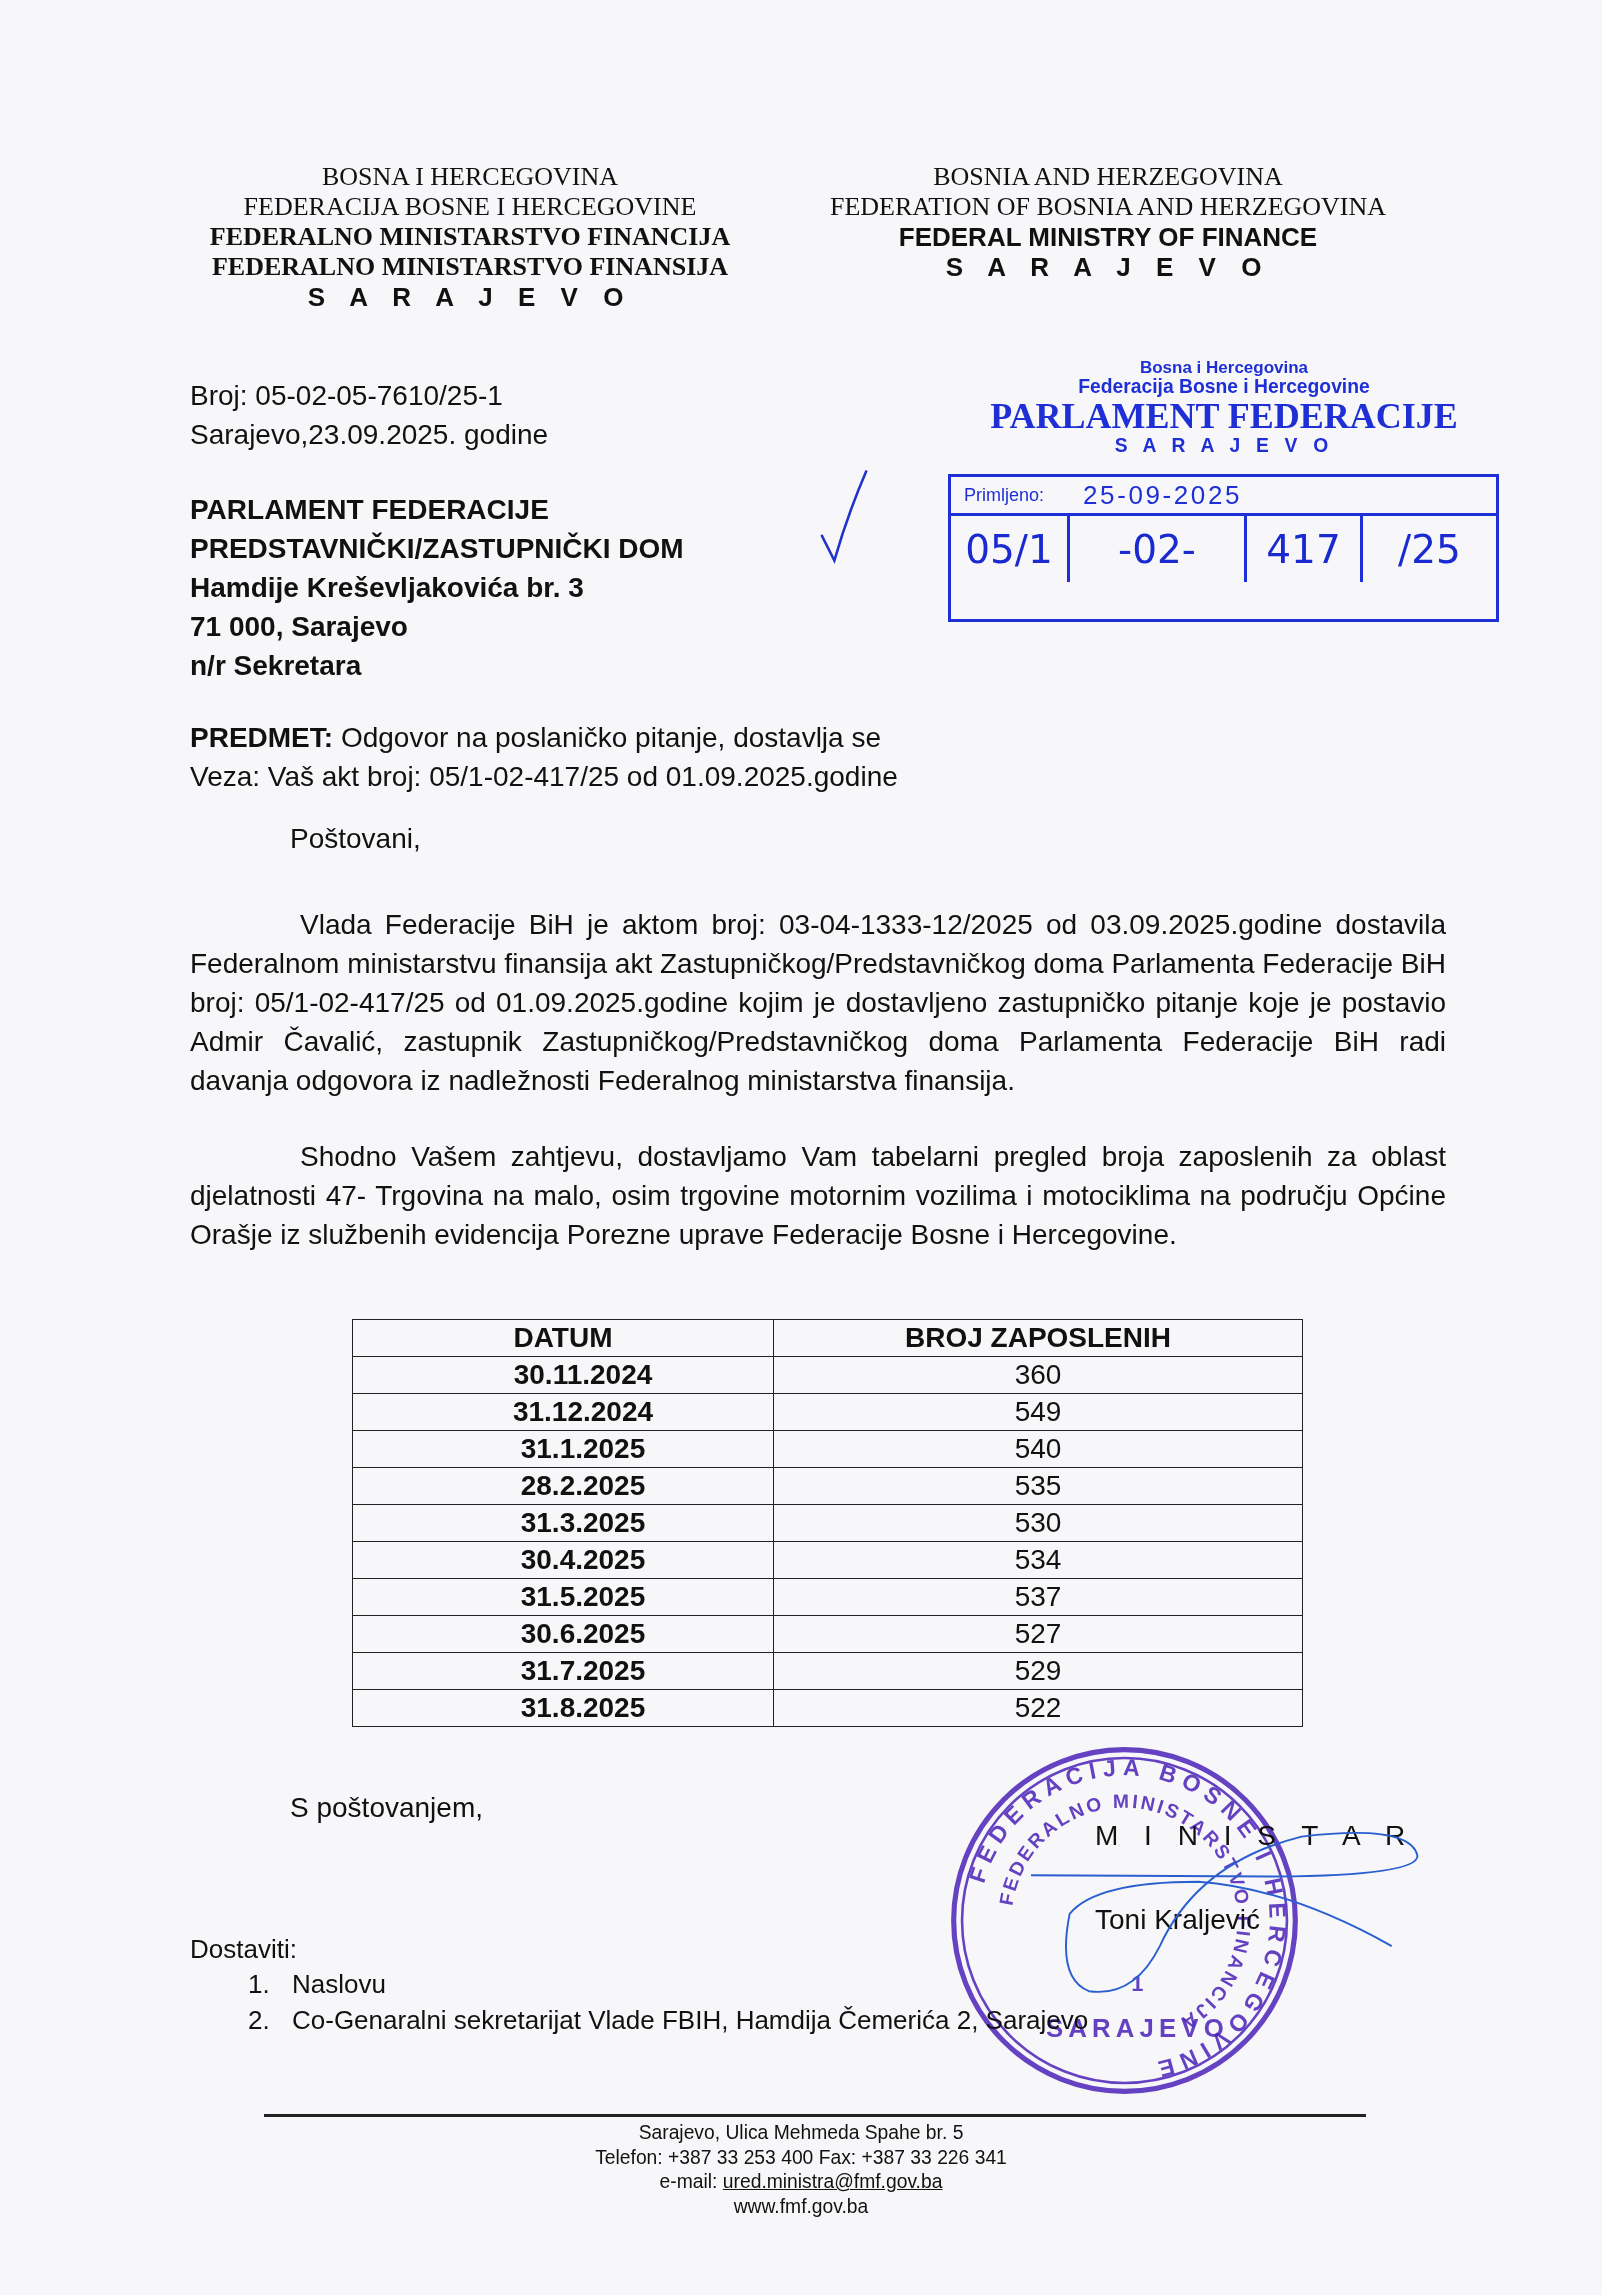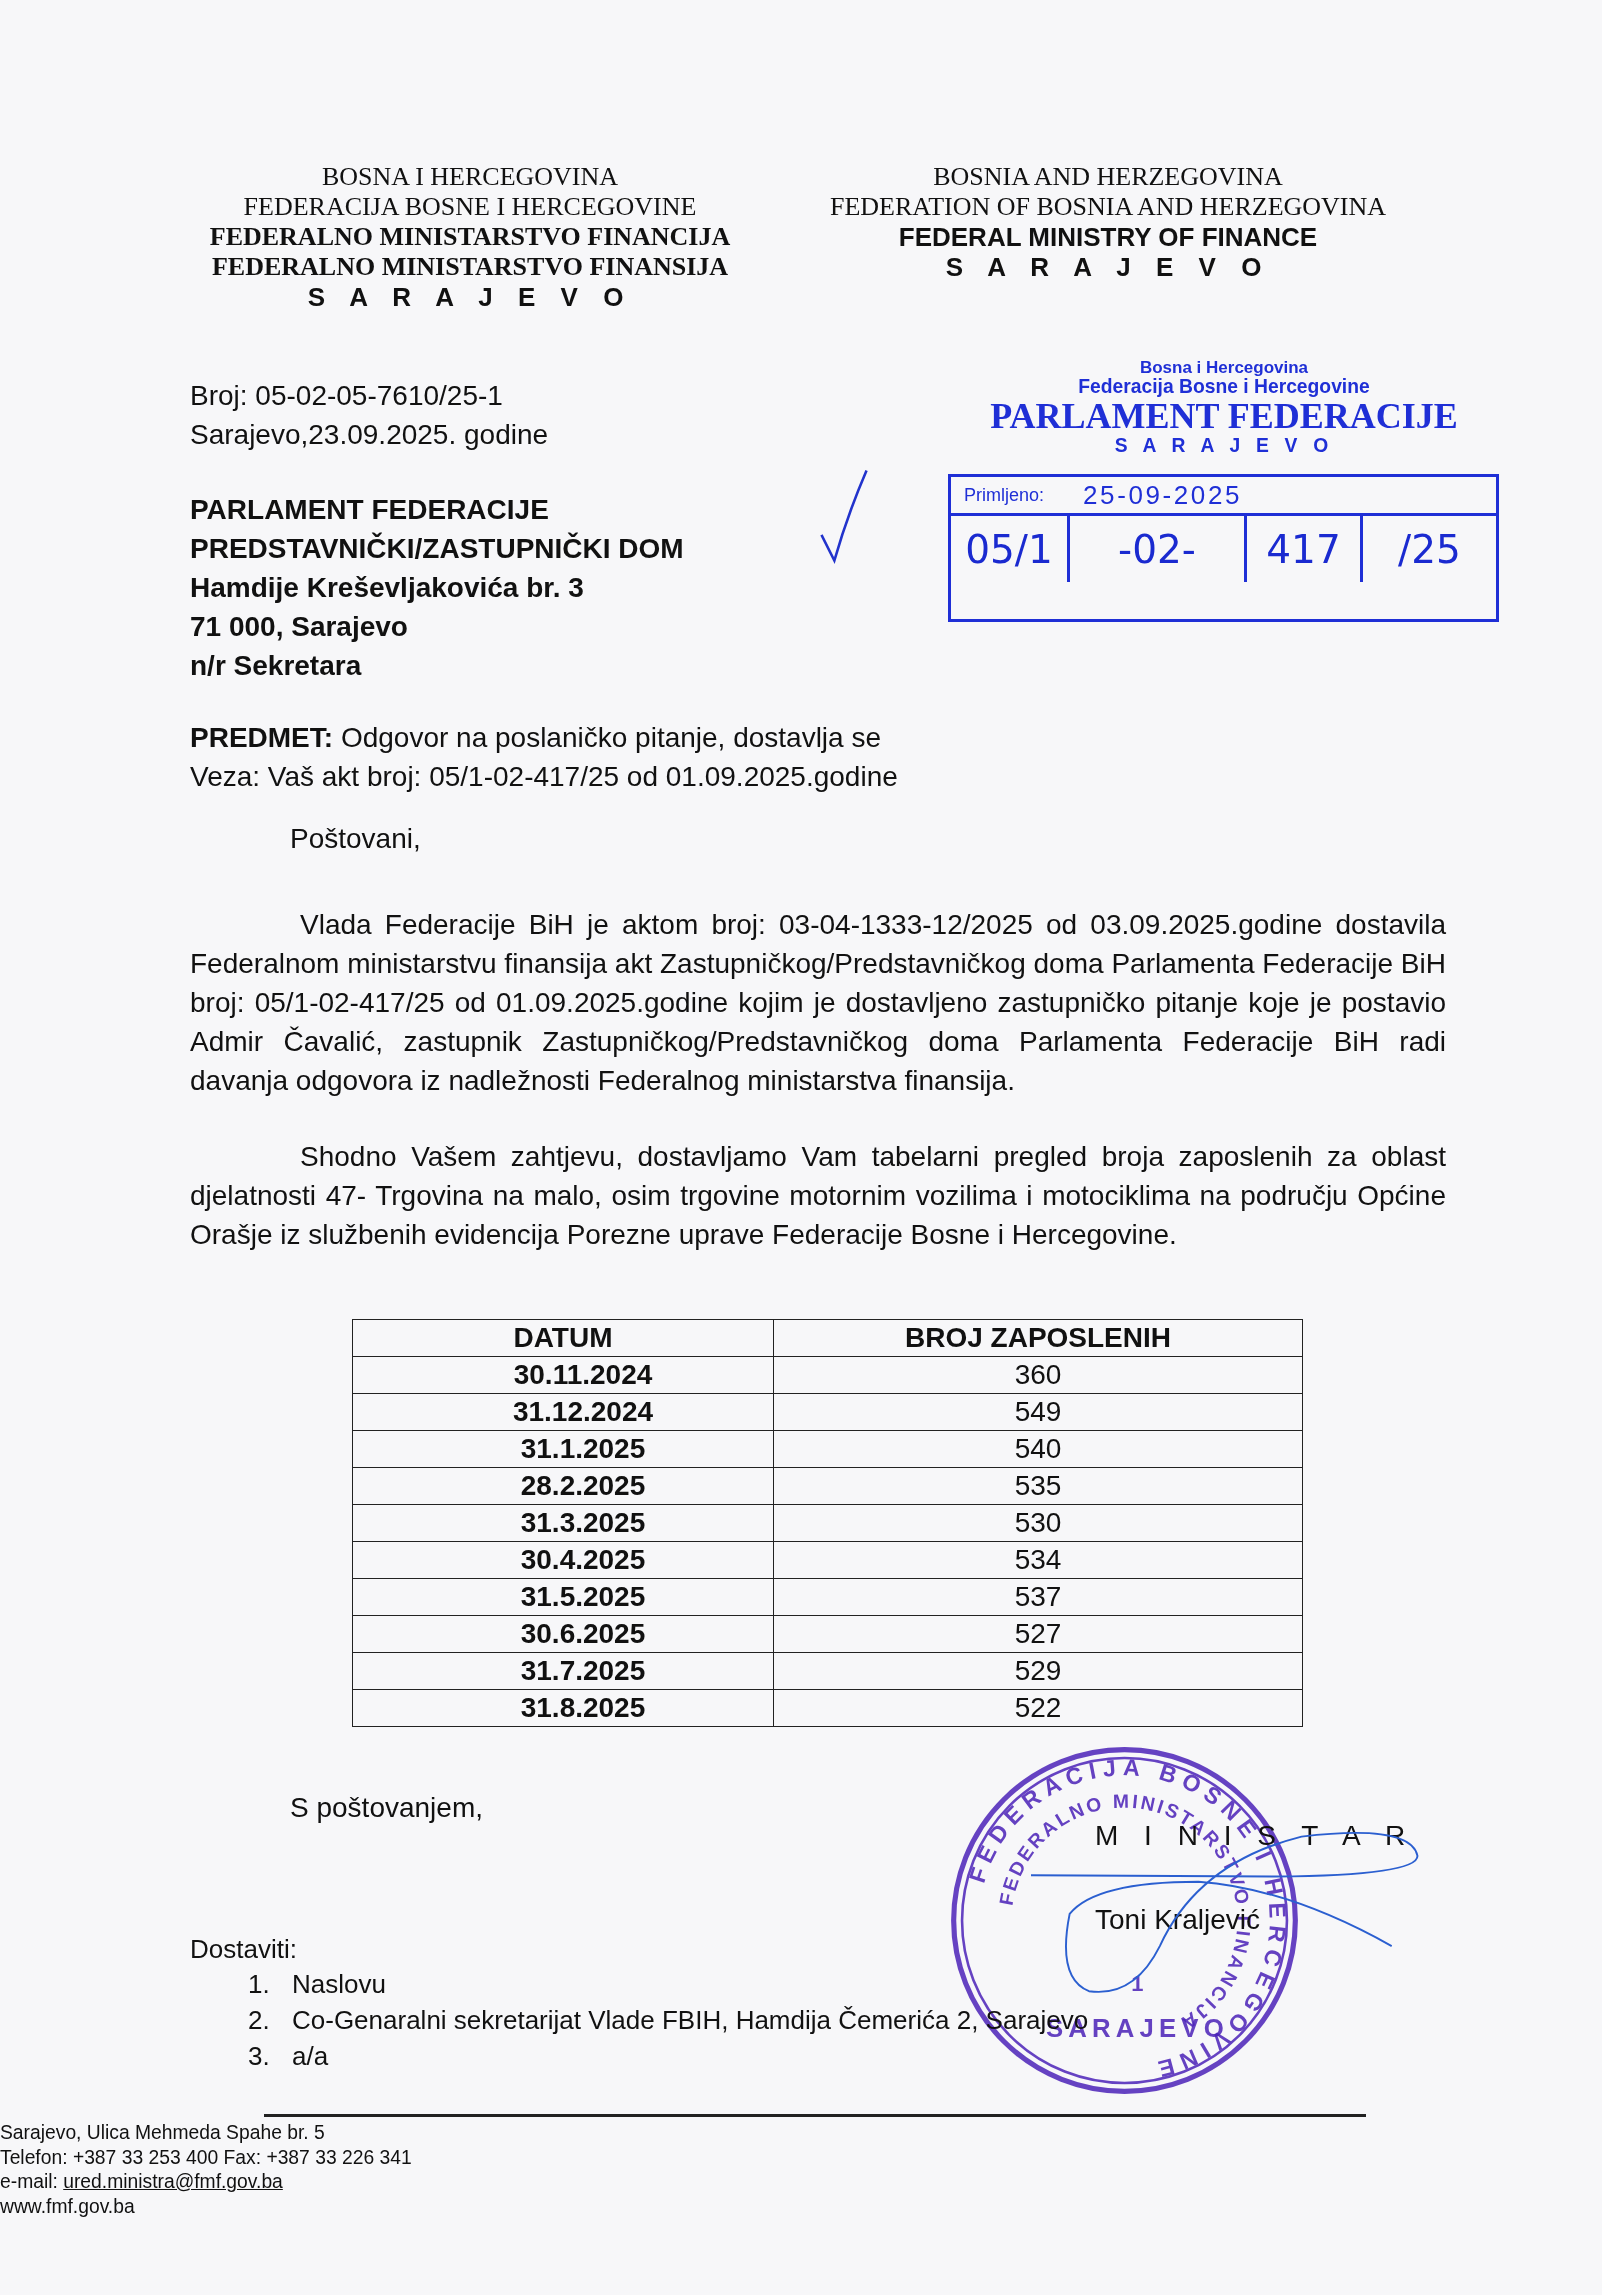--- a/index.html
+++ b/index.html
@@ -19,21 +19,21 @@
     .indent { text-indent:110px; }
     table.emp { border-collapse:collapse; font-size:28px; }
     table.emp td, table.emp th { border:1.9px solid #222; height:36px; padding:0; text-align:center; }
     table.emp th { font-weight:bold; }
     table.emp td.date { font-weight:bold; width:380px;padding-left:40px; }
     table.emp td.val { width:528px; }
     .stamp { color:#1f2fd6; font-family:"Liberation Serif", serif; text-align:center; }
     .stamp-box { border:3.9px solid #1f2fd6; }
     .stamp-cell { border-right:3.2px solid #1f2fd6; display:flex; align-items:center; justify-content:center; font-weight:bold; font-family:"Liberation Sans", sans-serif; }
     .hand { font-family:"DejaVu Sans", sans-serif; color:#1a2ad0; font-weight:normal; font-size:39px; }
-    .footer { text-align:left; font-size:19.3px; line-height:24.5px; width:1602px; }
+    .footer { text-align:center; font-size:19.3px; line-height:24.5px; width:1602px; }
     .footer a { color:#111; text-decoration:underline; }
     ol.cc { margin:0; padding-left:0; list-style:none; }
     ol.cc li { font-size:26px; line-height:36px; }
     ol.cc li span.n { display:inline-block; width:44px; }
   </style>
 </head>
 <body>
 
 <div class="abs hdr serif" style="left:161px; top:162px; width:618px;">
   <div>BOSNA I HERCEGOVINA</div>
@@ -178,21 +178,20 @@
   <svg width="438" height="232" viewBox="0 0 680 360">
     <path d="M-20 140 L380 142 Q600 140 600 110 Q590 60 420 80 Q260 120 200 250 Q160 330 90 320 Q40 300 60 200 Q100 150 260 150 Q400 160 560 250" fill="none" stroke="#2b5fd0" stroke-width="3"></path>
   </svg>
 </div>
 
 <div class="abs" style="left:190px; top:1931px; font-size:26px; line-height:36px;">Dostaviti:</div>
 <div class="abs" style="left:248px; top:1966px;">
   <ol class="cc">
     <li><span class="n">1.</span><span>Naslovu</span></li>
     <li><span class="n">2.</span><span>Co-Genaralni sekretarijat Vlade FBIH, Hamdija Čemerića 2, Sarajevo</span></li>
-    <li><span class="n">3.</span><span>a/a</span></li>
   </ol>
 </div>
 
 <div class="abs" style="left:264px; top:2114px; width:1102px; height:2.6px; background:#222;"></div>
 
 <div class="abs footer" style="left:0; top:2121px;">
   <div>Sarajevo, Ulica Mehmeda Spahe br. 5</div>
   <div>Telefon: +387 33 253 400  Fax: +387 33 226 341</div>
   <div><span>e-mail: </span><a href="ured.ministra@fmf.gov.ba">ured.ministra@fmf.gov.ba</a></div>
   <div>www.fmf.gov.ba</div>

